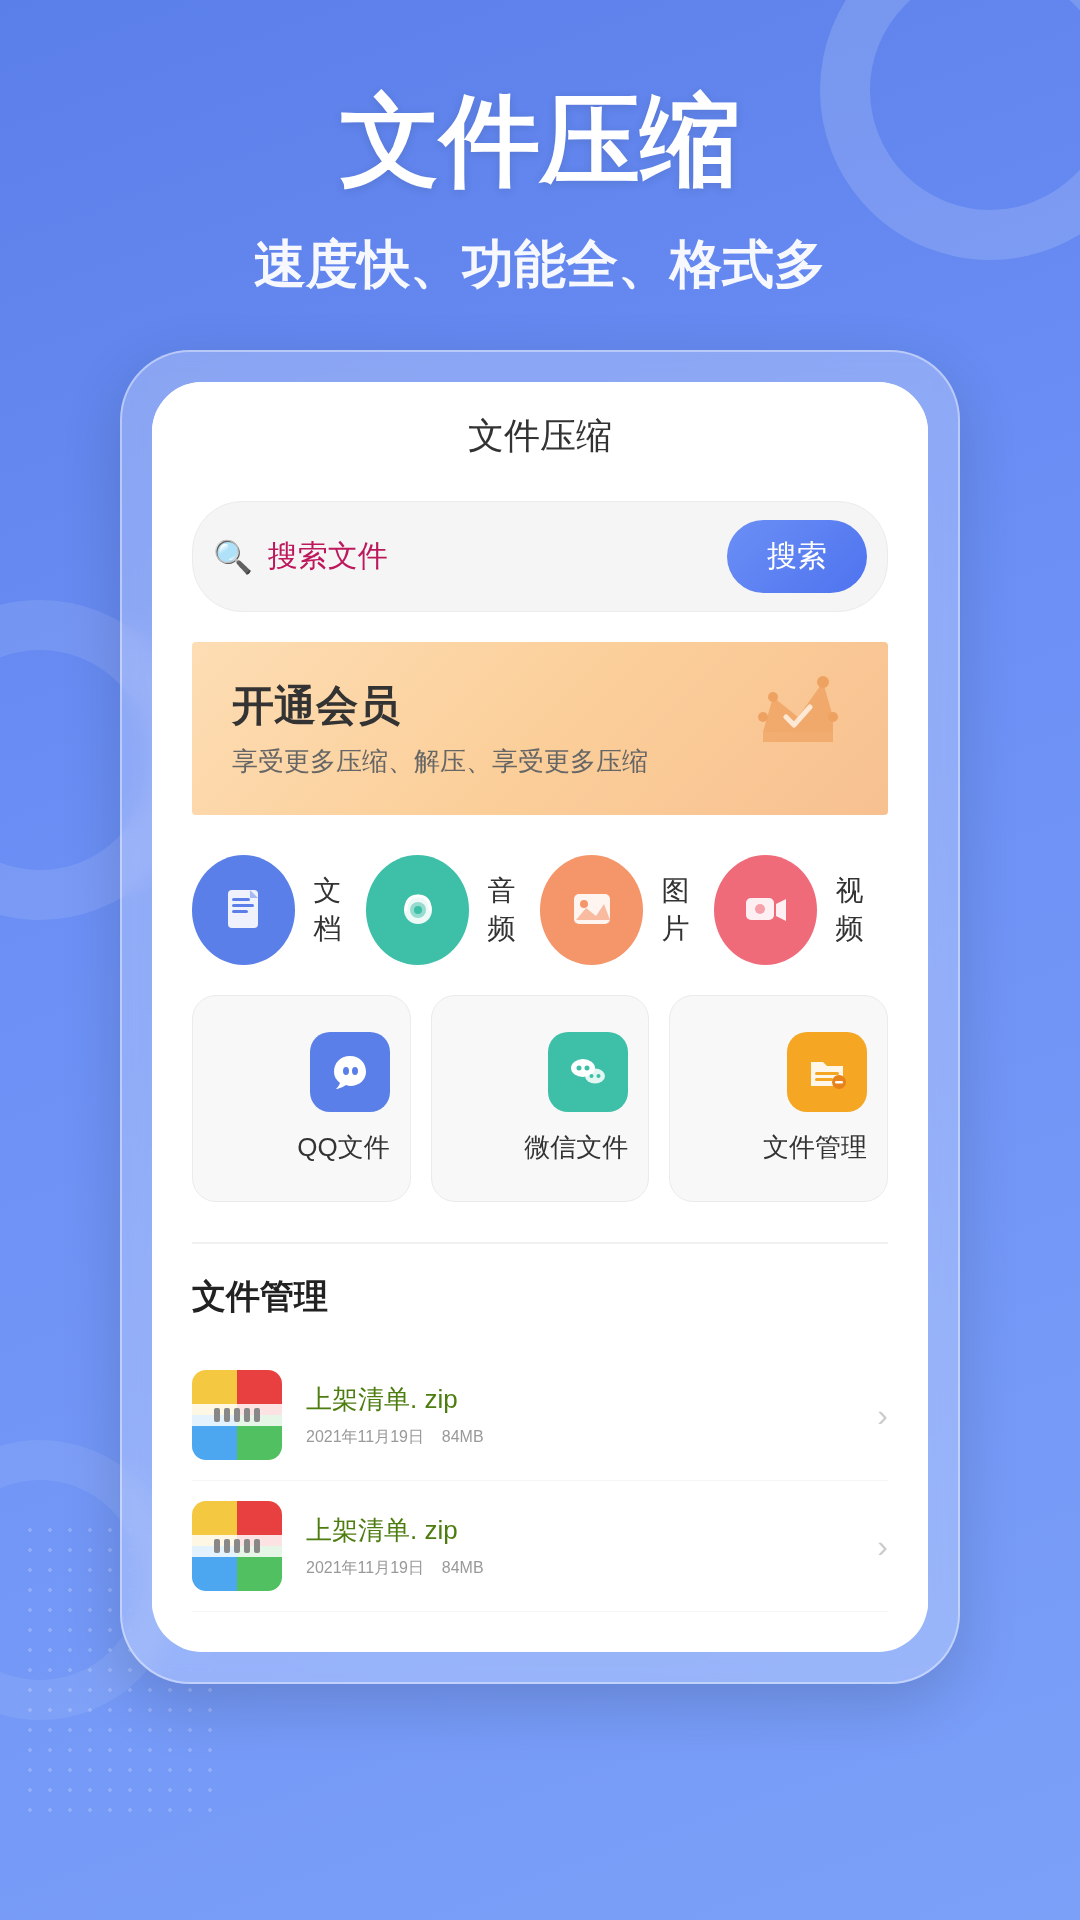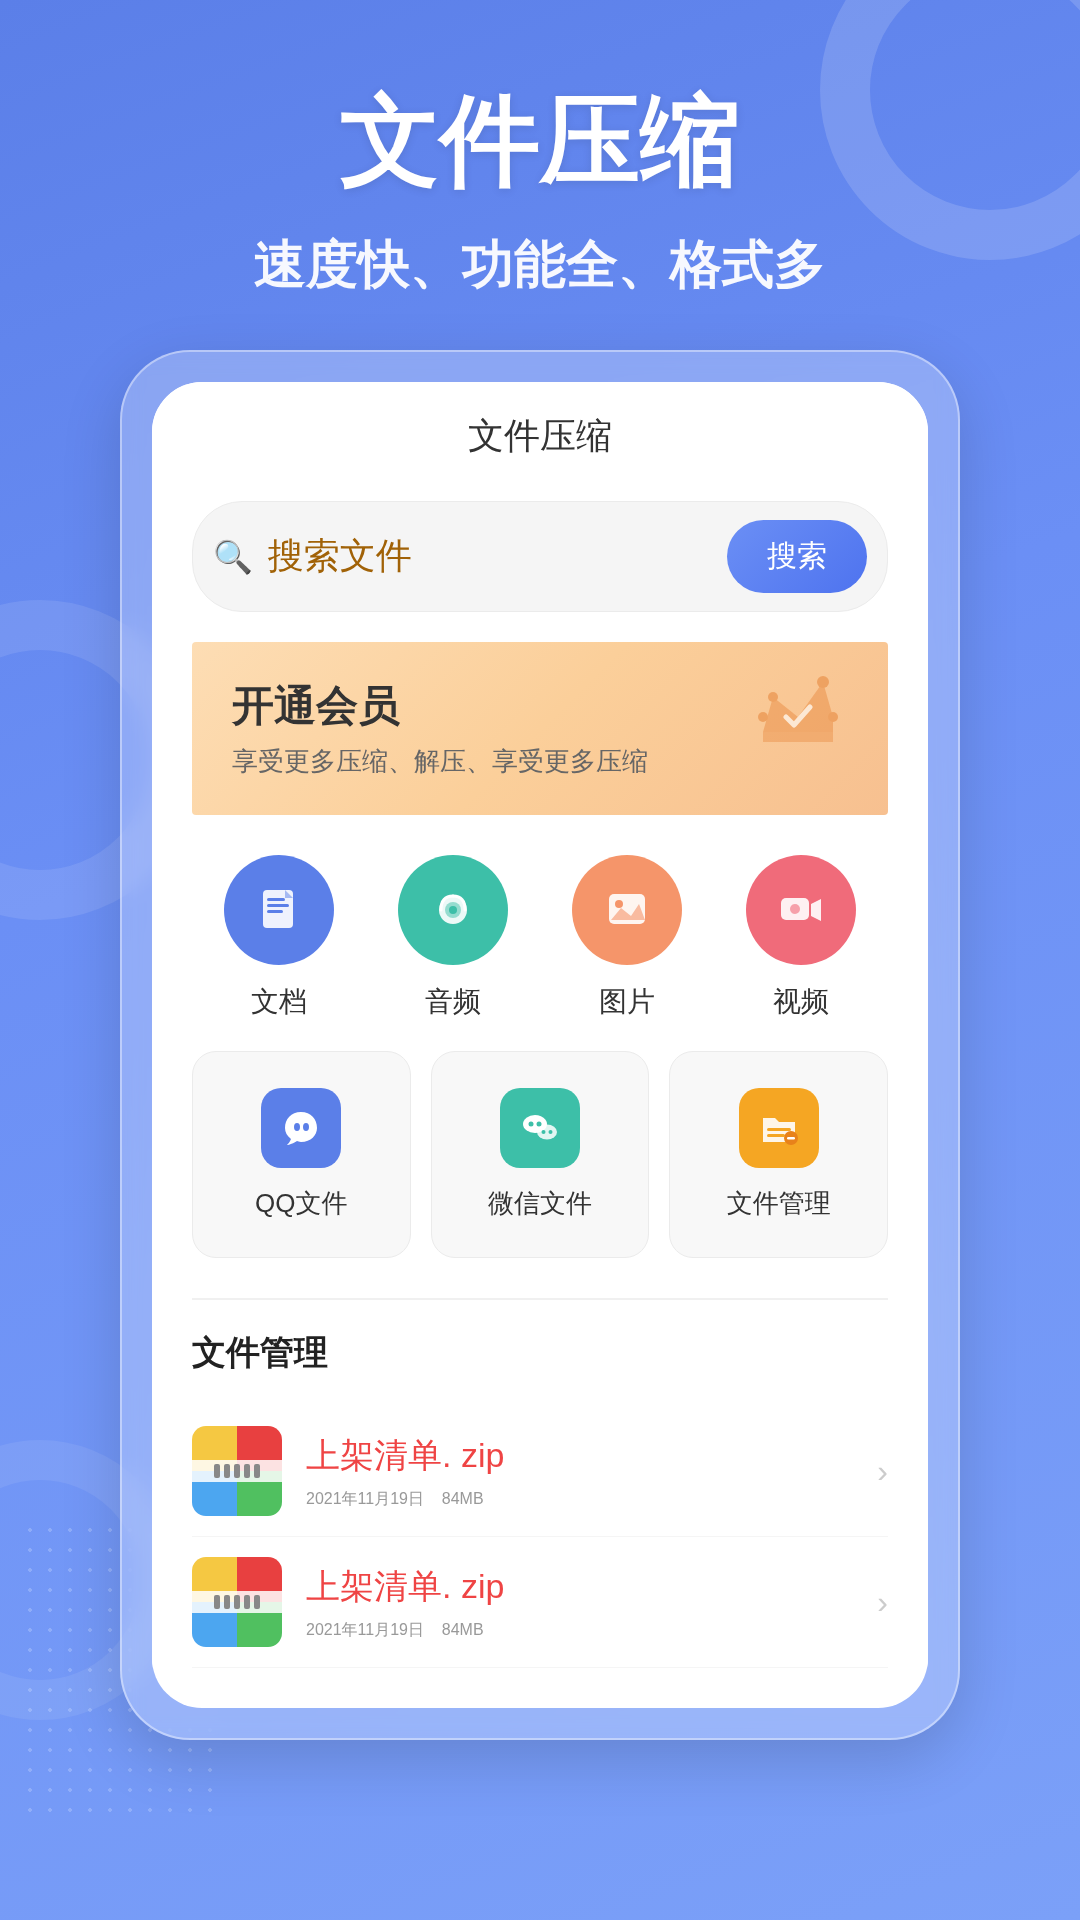--- a/index.html
+++ b/index.html
@@ -134,22 +134,22 @@
       border: 1px solid #ebebeb;
     }
 
     .search-icon-wrap {
       color: #999;
       font-size: 32px;
     }
 
     .search-input-area {
       flex: 1;
-      font-size: 36px;
-      color: #a16207;
+      font-size: 30px;
+      color: #be185d;
     }
 
     .search-btn {
       background: linear-gradient(135deg, #6b8ff5, #4e73ef);
       color: white;
       border: none;
       border-radius: 40px;
       padding: 16px 40px;
       font-size: 30px;
       cursor: pointer;
@@ -193,21 +193,21 @@
     }
 
     .category-grid {
       display: flex;
       justify-content: space-around;
       align-items: center;
     }
 
     .category-item {
       display: flex;
-      flex-direction: column;
+      flex-direction: row;
       align-items: center;
       gap: 18px;
       cursor: pointer;
     }
 
     .category-icon {
       width: 110px;
       height: 110px;
       border-radius: 50%;
       display: flex;
@@ -238,21 +238,21 @@
       justify-content: space-between;
     }
 
     .tool-item {
       flex: 1;
       background: #f8f8f8;
       border-radius: 24px;
       padding: 36px 20px;
       display: flex;
       flex-direction: column;
-      align-items: center;
+      align-items: flex-end;
       gap: 18px;
       cursor: pointer;
       border: 1px solid #ebebeb;
     }
 
     .tool-icon {
       width: 80px;
       height: 80px;
       border-radius: 20px;
       display: flex;
@@ -297,22 +297,22 @@
       padding: 20px 0;
       border-bottom: 1px solid #f5f5f5;
       cursor: pointer;
     }
 
     .record-info {
       flex: 1;
     }
 
     .record-name {
-      font-size: 34px;
-      color: #ef4444;
+      font-size: 26px;
+      color: #4d7c0f;
       font-weight: 500;
       margin-bottom: 10px;
     }
 
     .record-meta {
       font-size: 16px;
       color: #999;
     }
 
     .record-arrow {

